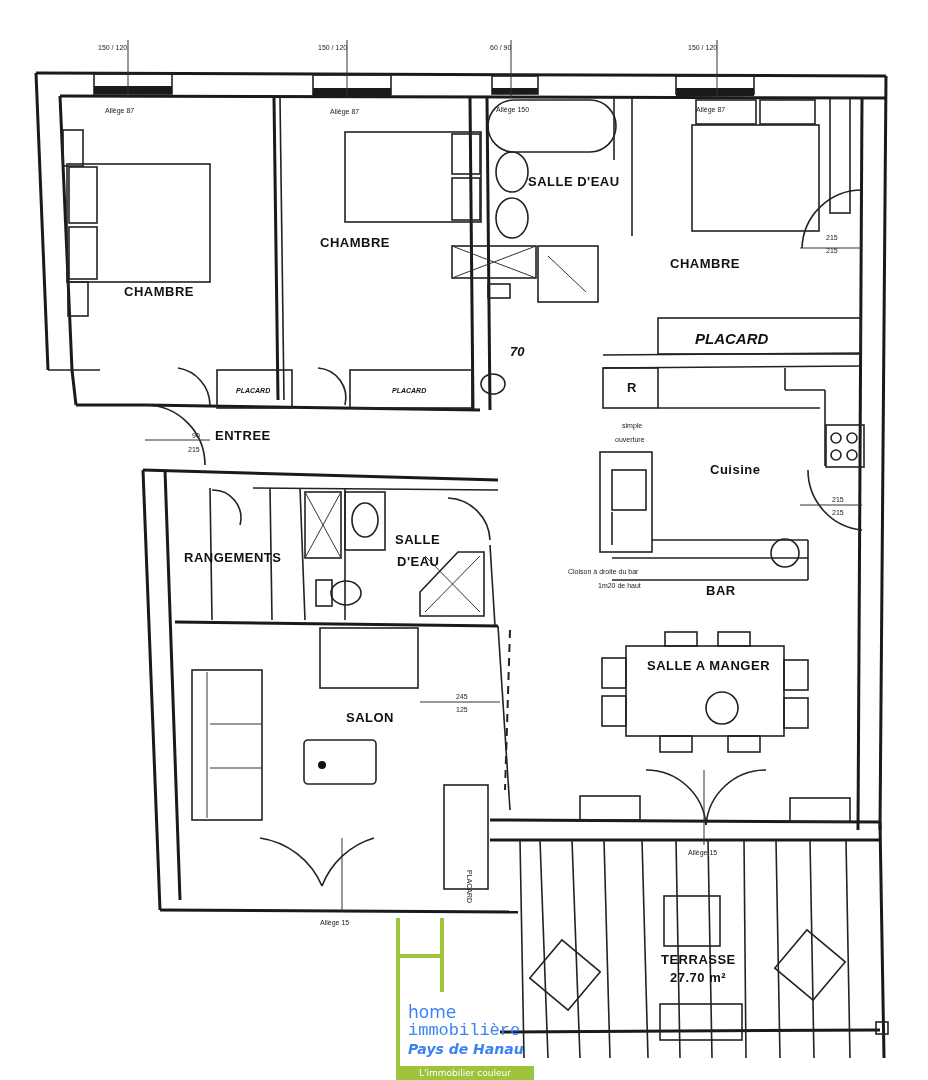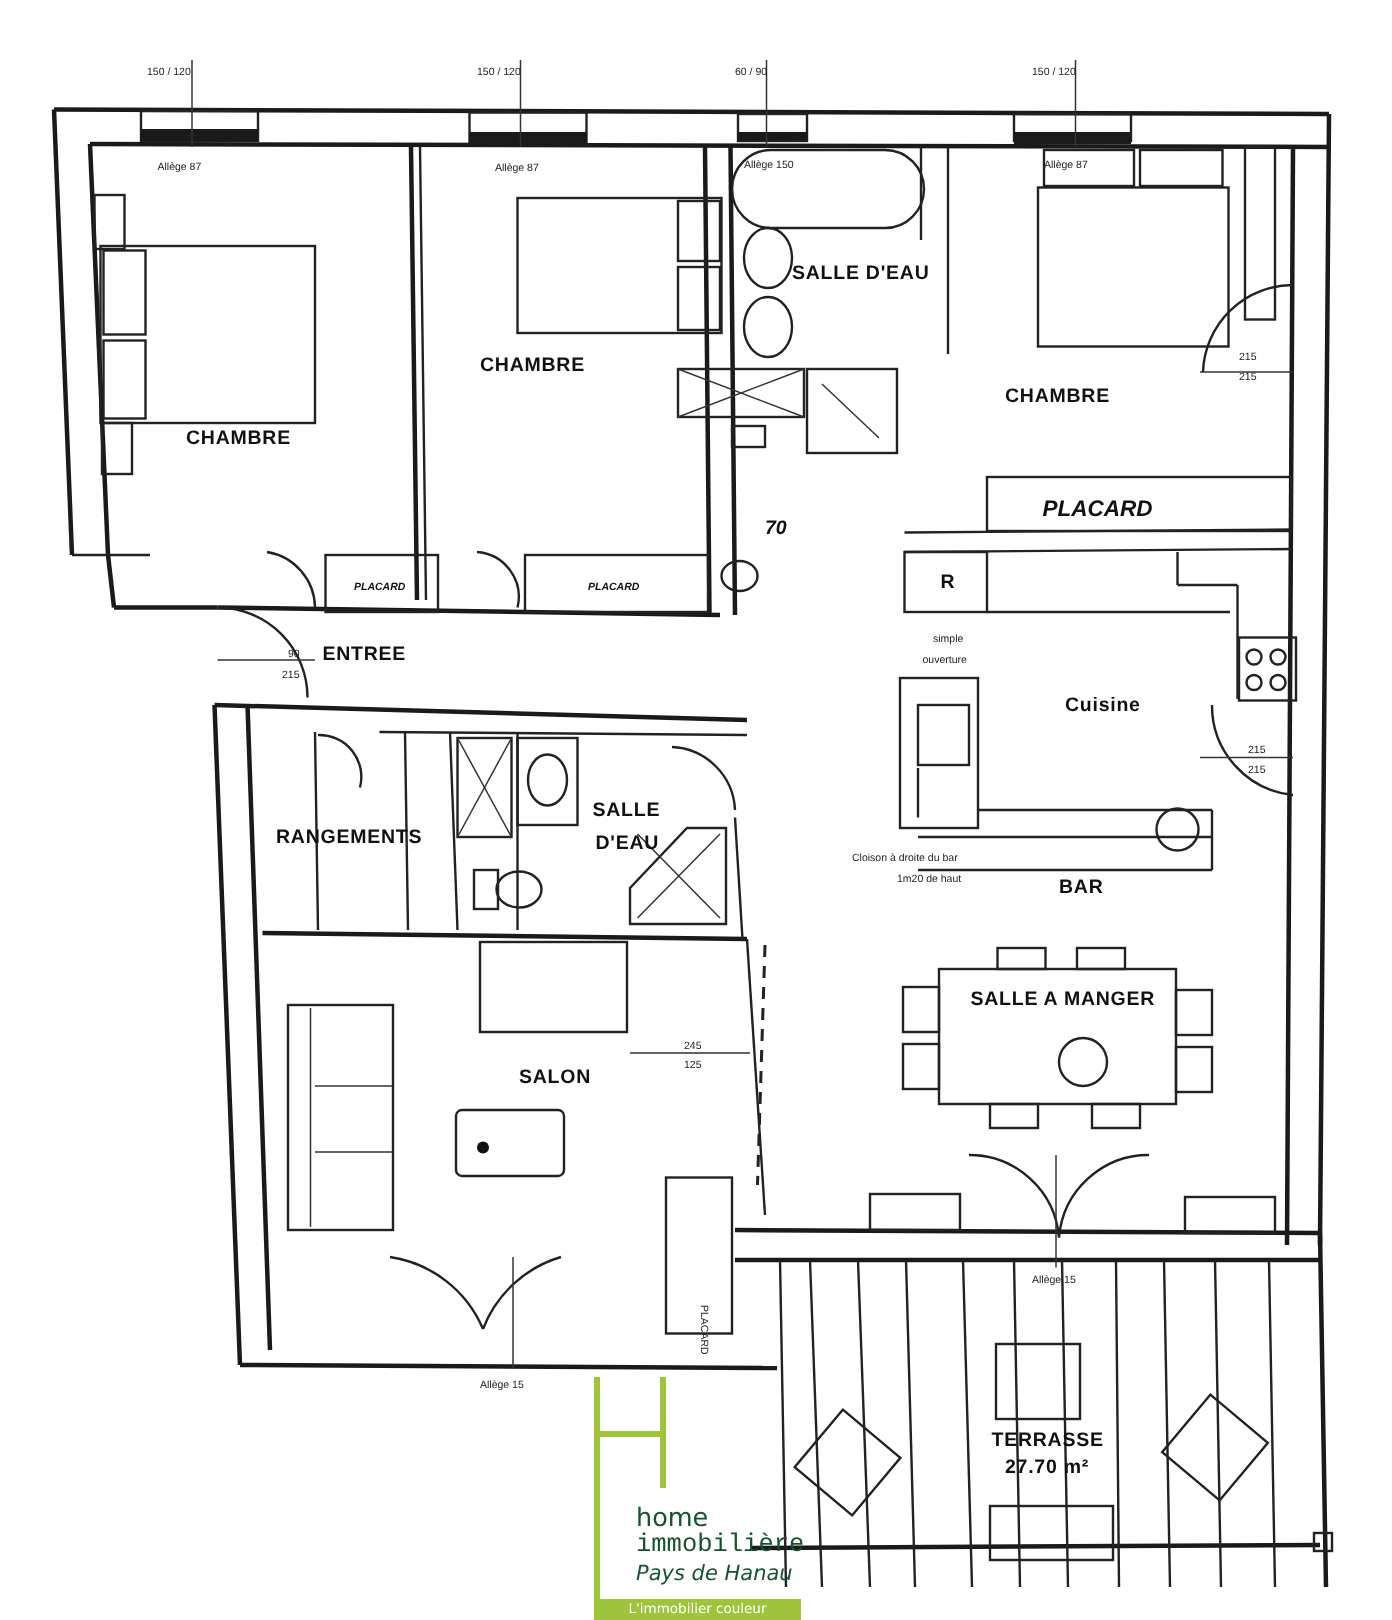--- a/index.html
+++ b/index.html
@@ -8,21 +8,21 @@
   .wall{stroke:#1a1a1a;stroke-width:3;fill:none;}
   .thin{stroke:#222;stroke-width:1.6;fill:none;}
   .hair{stroke:#333;stroke-width:1;fill:none;}
   .dash{stroke:#222;stroke-width:2;fill:none;stroke-dasharray:8 6;}
   .win{fill:#1a1a1a;}
   .room{font-family:"Liberation Sans",sans-serif;font-weight:bold;fill:#111;font-size:13px;letter-spacing:0.5px;}
   .roomi{font-family:"Liberation Sans",sans-serif;font-weight:bold;font-style:italic;fill:#111;}
   .small{font-family:"Liberation Sans",sans-serif;fill:#222;font-size:7px;}
   .logo{position:absolute;left:396px;top:918px;width:140px;height:162px;}
   .logo-bar-v{position:absolute;background:#9dc43a;}
-  .logo-text{position:absolute;left:28px;color:#14532d;font-family:"DejaVu Sans",sans-serif;line-height:1;}
+  .logo-text{position:absolute;left:12px;color:#3b82f6;font-family:"DejaVu Sans",sans-serif;line-height:1;}
   .logo-tag{position:absolute;left:0;top:148px;width:138px;height:14px;background:#9dc43a;color:#fff;font-family:"DejaVu Sans",sans-serif;font-size:9px;line-height:14px;text-align:center;}
 </style>
 </head>
 <body>
 
 <svg width="928" height="1080" viewBox="0 0 928 1080">
 
   <g>
 
     <line class="wall" x1="36" y1="73" x2="886" y2="76"></line>
@@ -270,15 +270,15 @@
     <text class="small" x="467" y="870" font-size="6" transform="rotate(90 467 870)">PLACARD</text>
   </g>
 </svg>
 
 <div class="logo">
   <div class="logo-bar-v" style="left:0;top:0;width:4px;height:148px;"></div>
   <div class="logo-bar-v" style="left:44px;top:0;width:4px;height:74px;"></div>
   <div class="logo-bar-v" style="left:0;top:36px;width:48px;height:4px;"></div>
   <div class="logo-text" style="top:86px;font-size:17px;">home</div>
   <div class="logo-text" style="top:104px;font-size:17px;font-family:Liberation Mono, monospace;">immobilière</div>
-  <div class="logo-text" style="top:124px;font-size:14px;font-style:italic;">Pays de Hanau</div>
+  <div class="logo-text" style="top:124px;font-size:14px;font-style:italic;font-weight:bold;">Pays de Hanau</div>
   <div class="logo-tag">L'immobilier couleur campagne</div>
 </div>
 
 </body></html>

